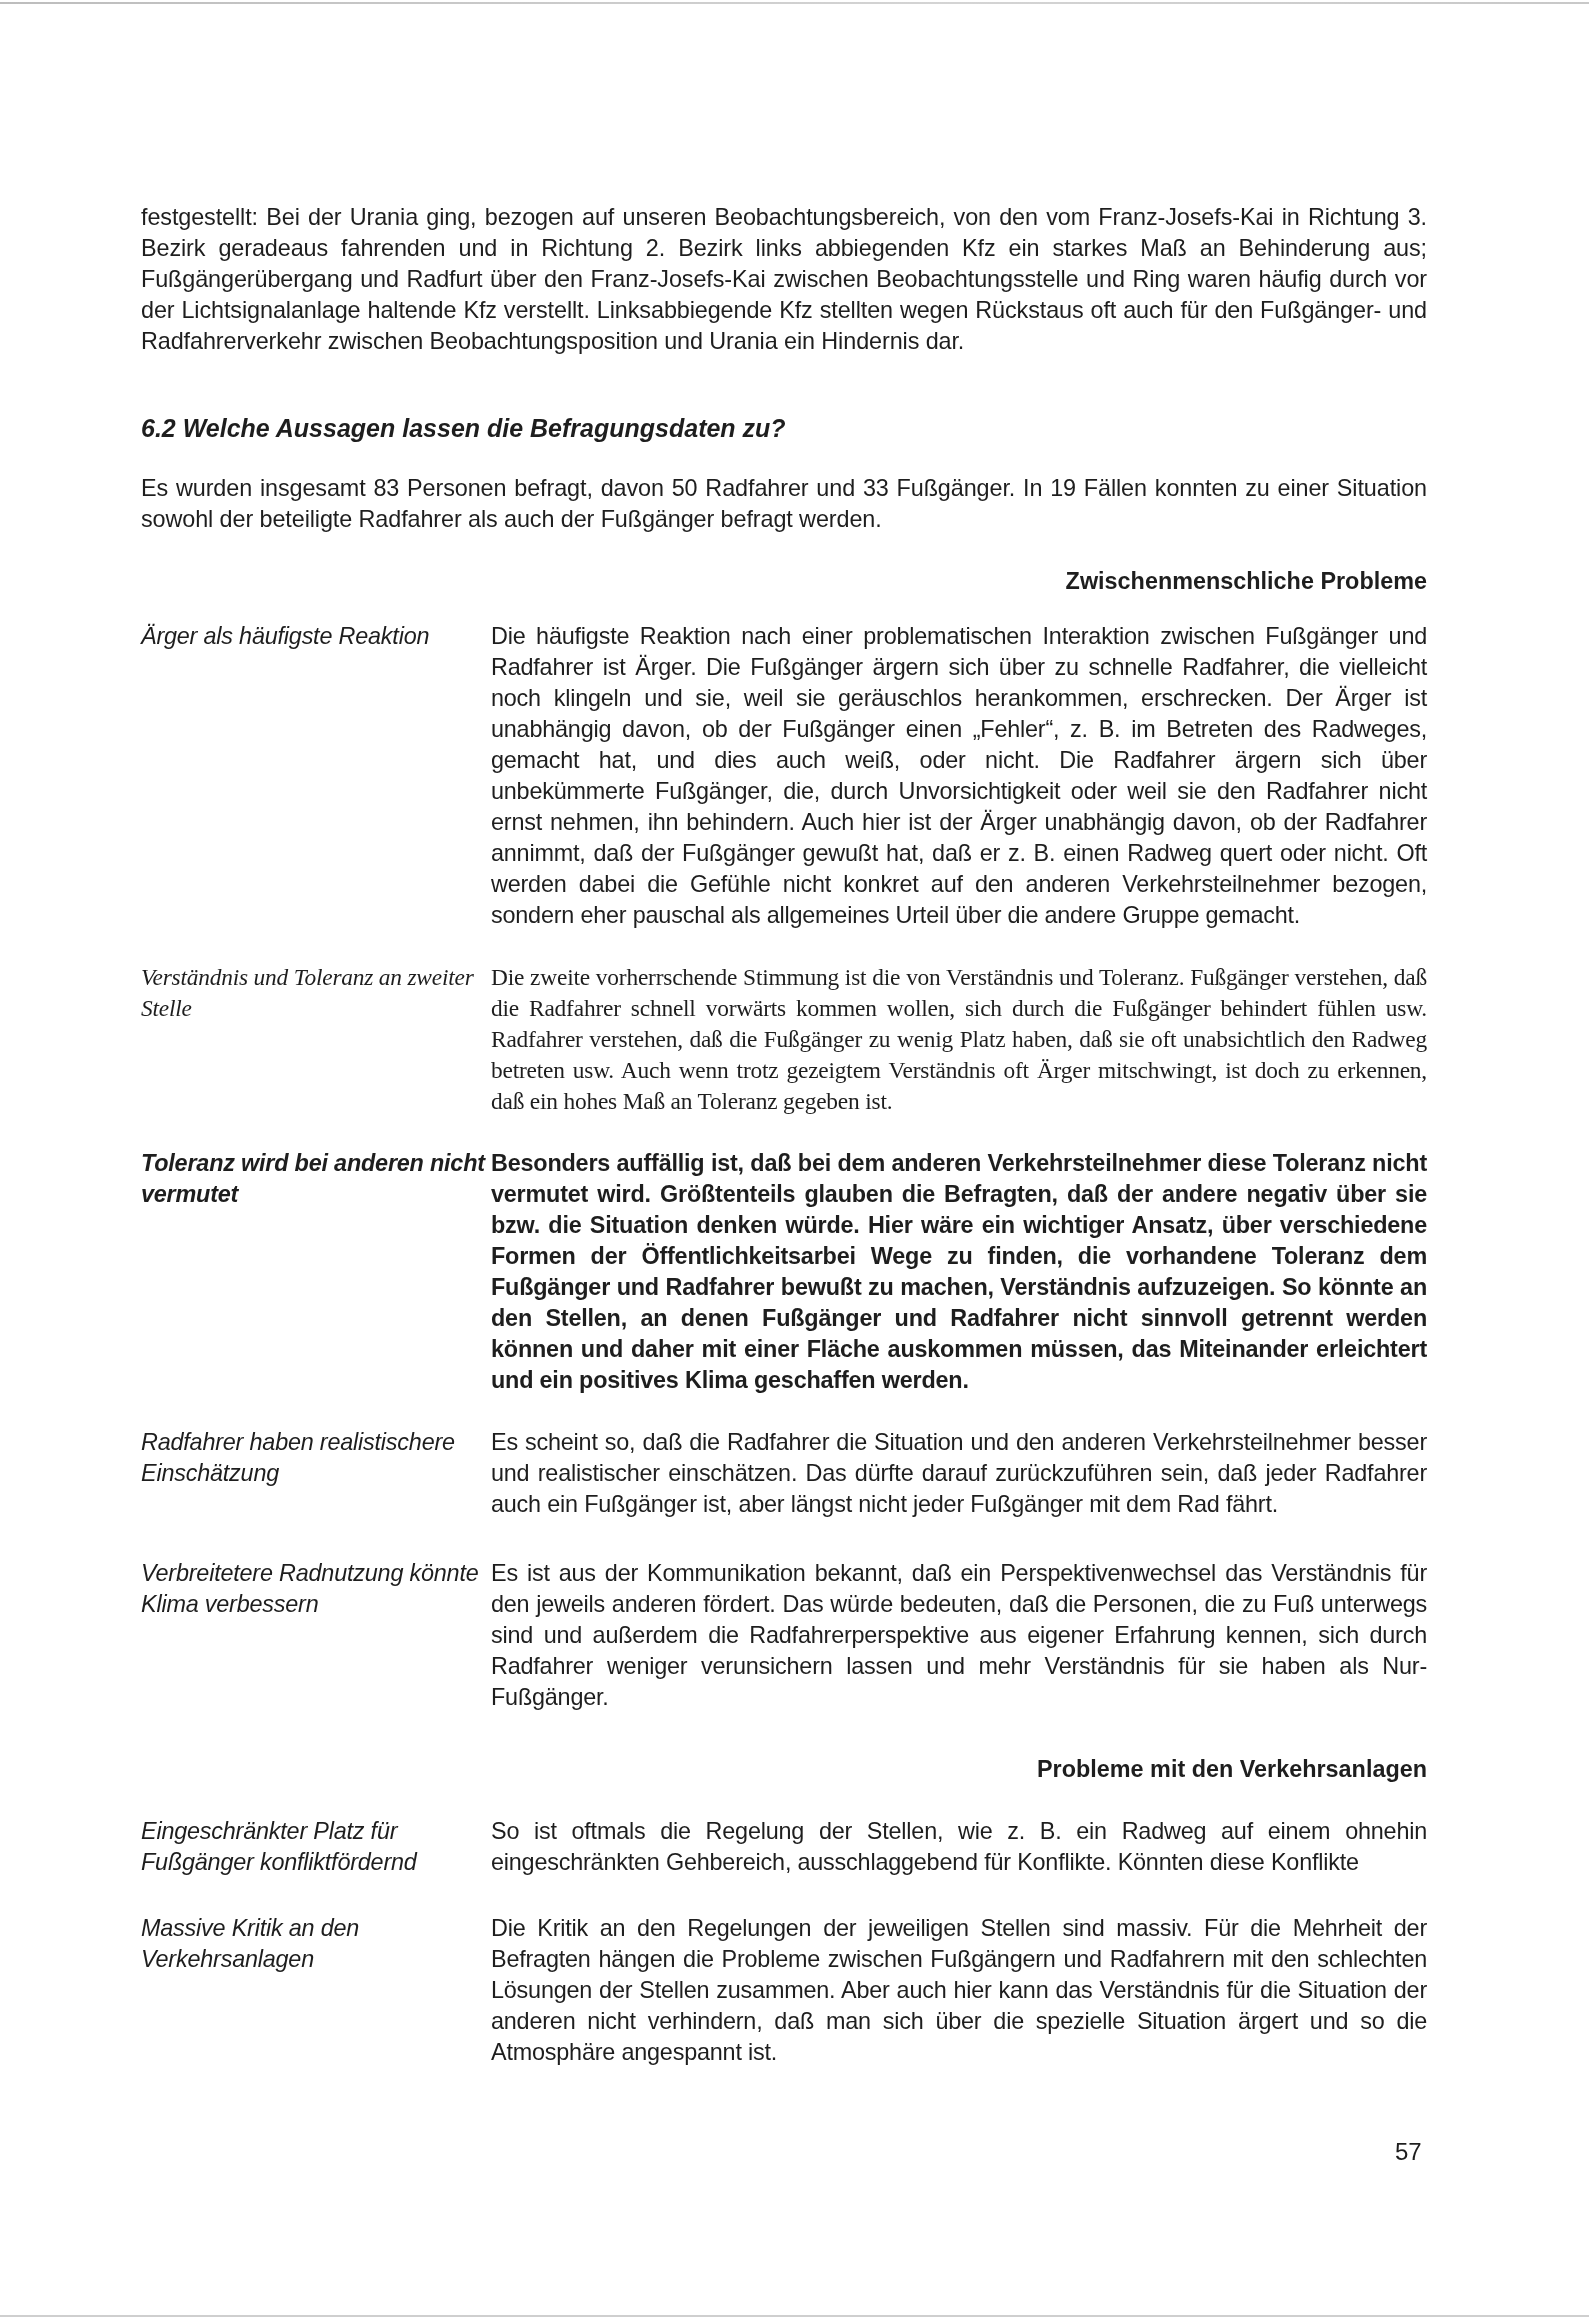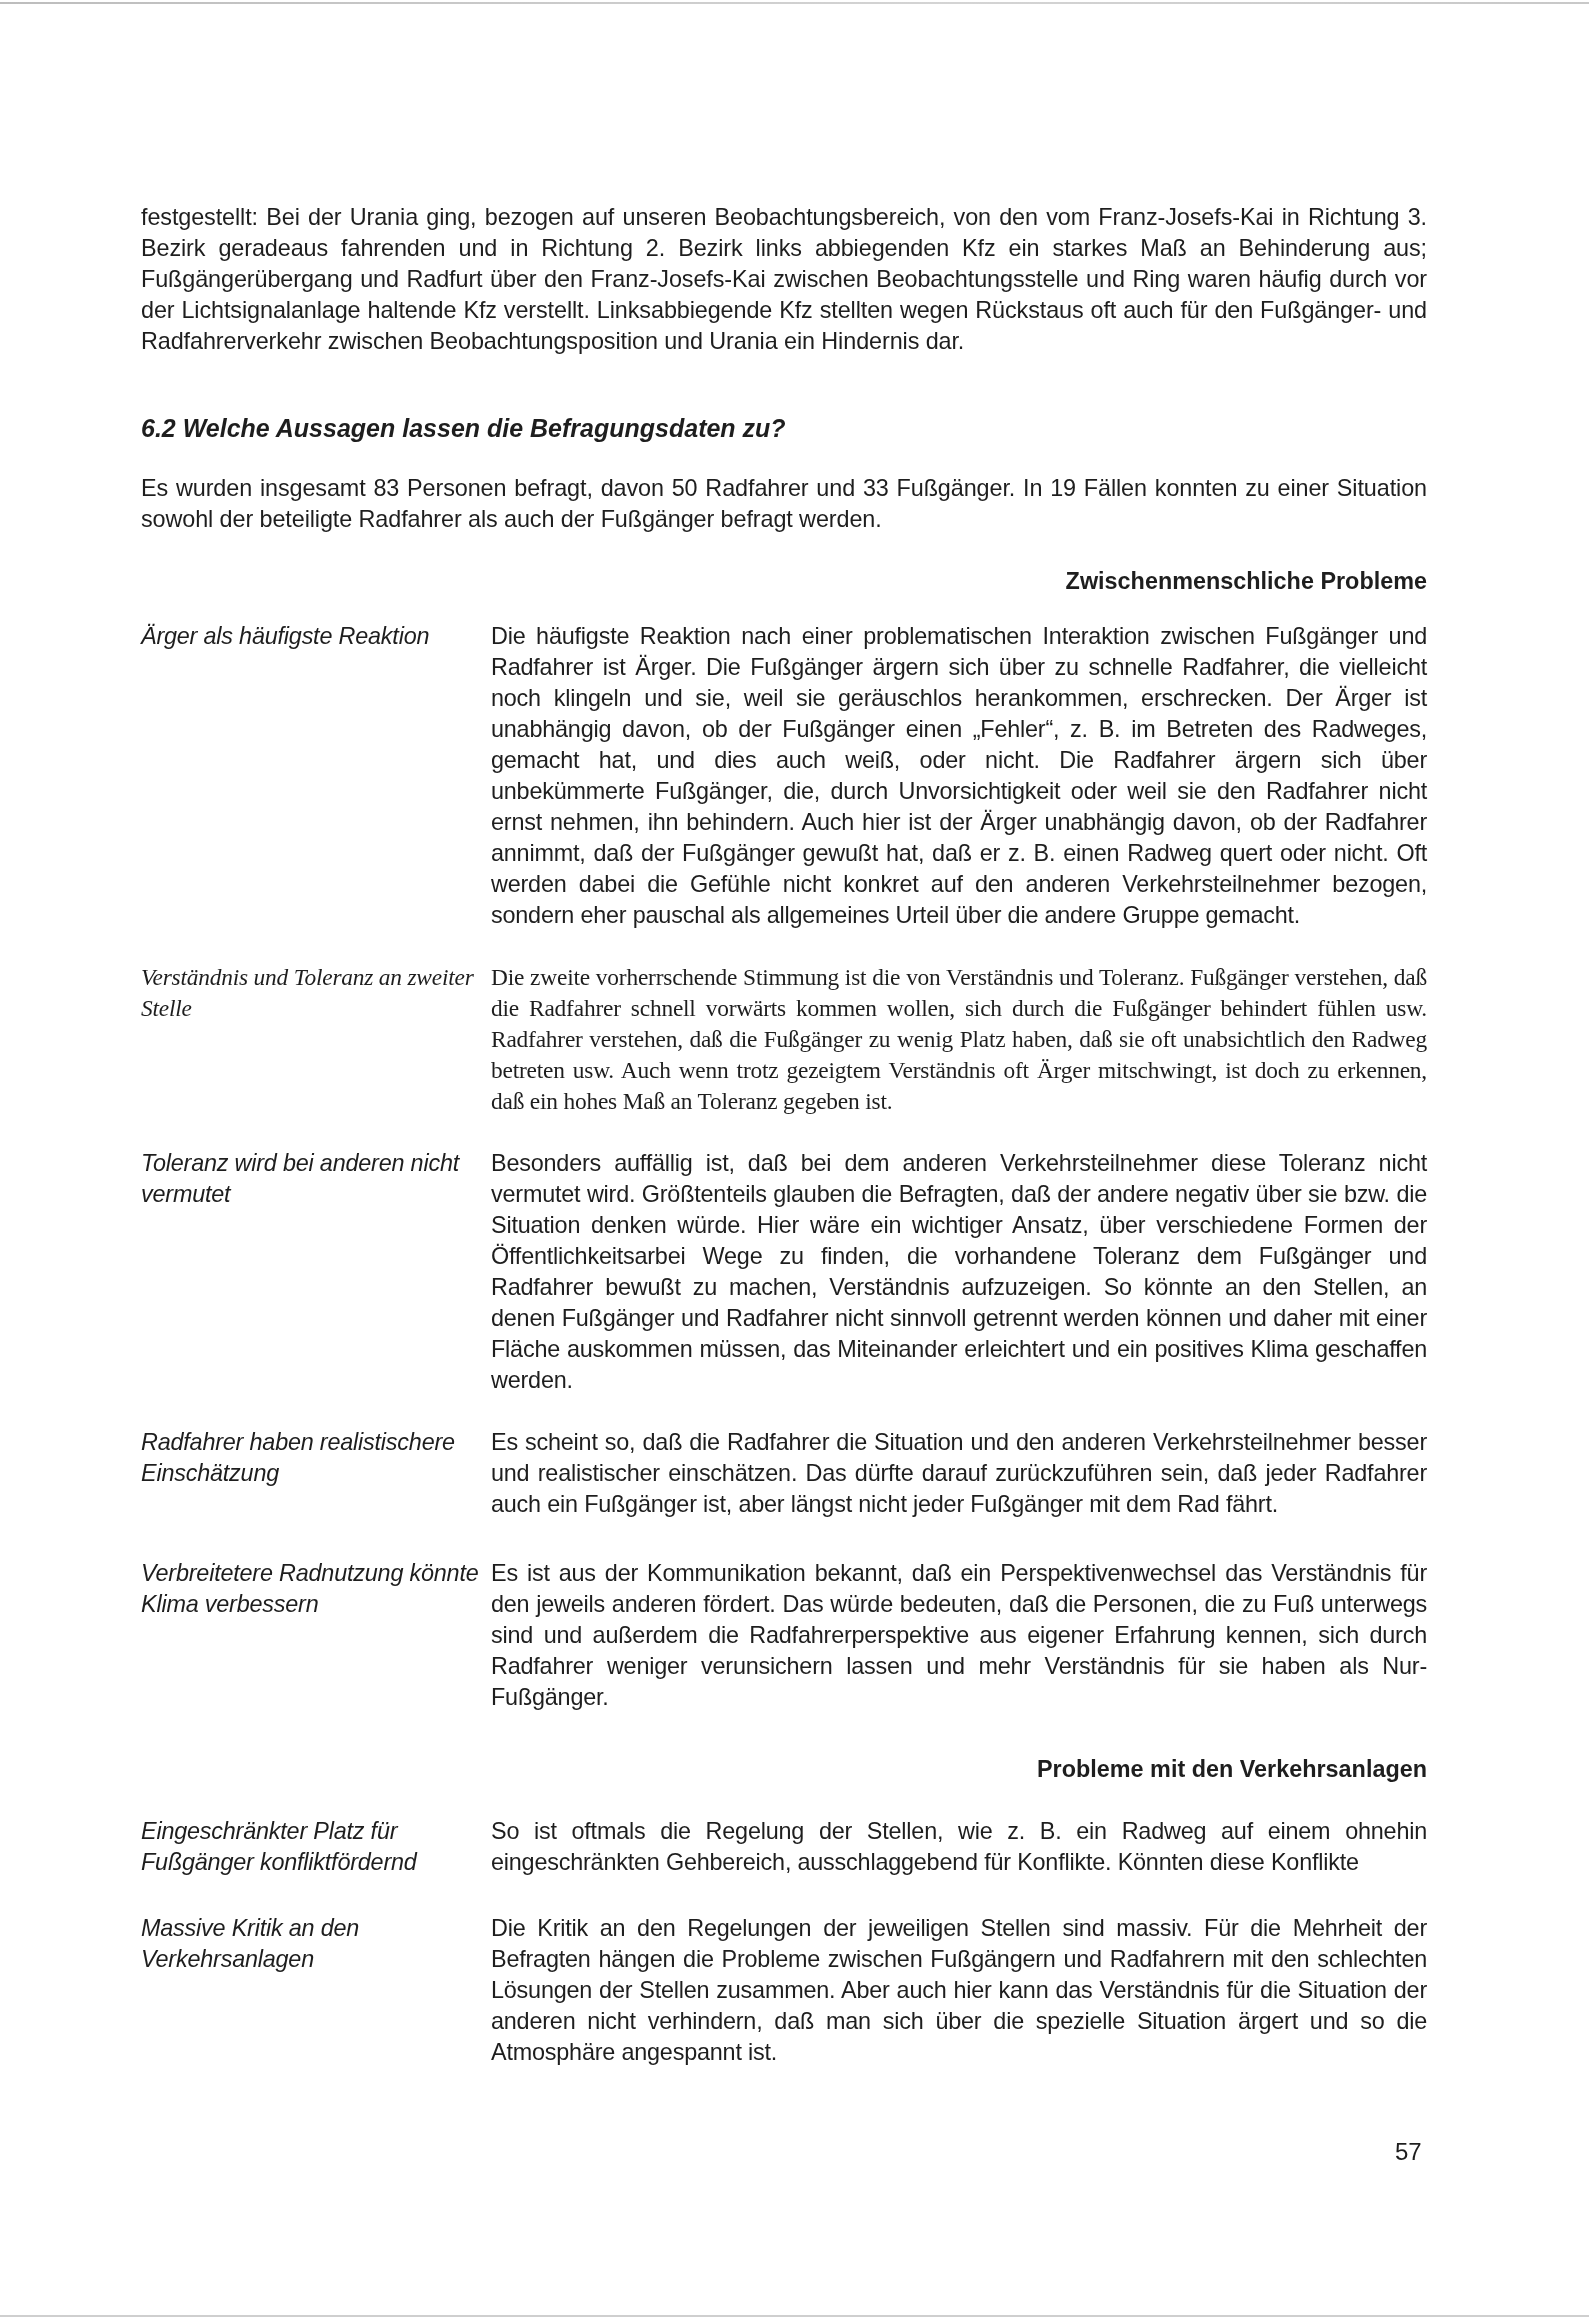--- a/index.html
+++ b/index.html
@@ -44,21 +44,21 @@
     font-style: italic; font-size: 23.4px; line-height: 31px;
     letter-spacing: -0.2px;
   }
   .body {
     flex: 1 1 auto;
     font-size: 23.4px; line-height: 31px; text-align: justify;
     letter-spacing: -0.2px;
   }
   .r1 { margin-top: 24px; }
   .r2 { margin-top: 31px; font-family: Liberation Serif, serif; }
-  .r3 { margin-top: 31px; }
+  .r3 { margin-top: 31px; font-weight: bold; }
   .r4 { margin-top: 31px; }
   .r5 { margin-top: 38px; }
   .r6 { margin-top: 35px; }
   .r7 { margin-top: 31px; }
   .page-number {
     position: absolute; left: 1395px; top: 2137px;
     font-size: 24px; line-height: 29px;
   }
 </style>
 </head>

